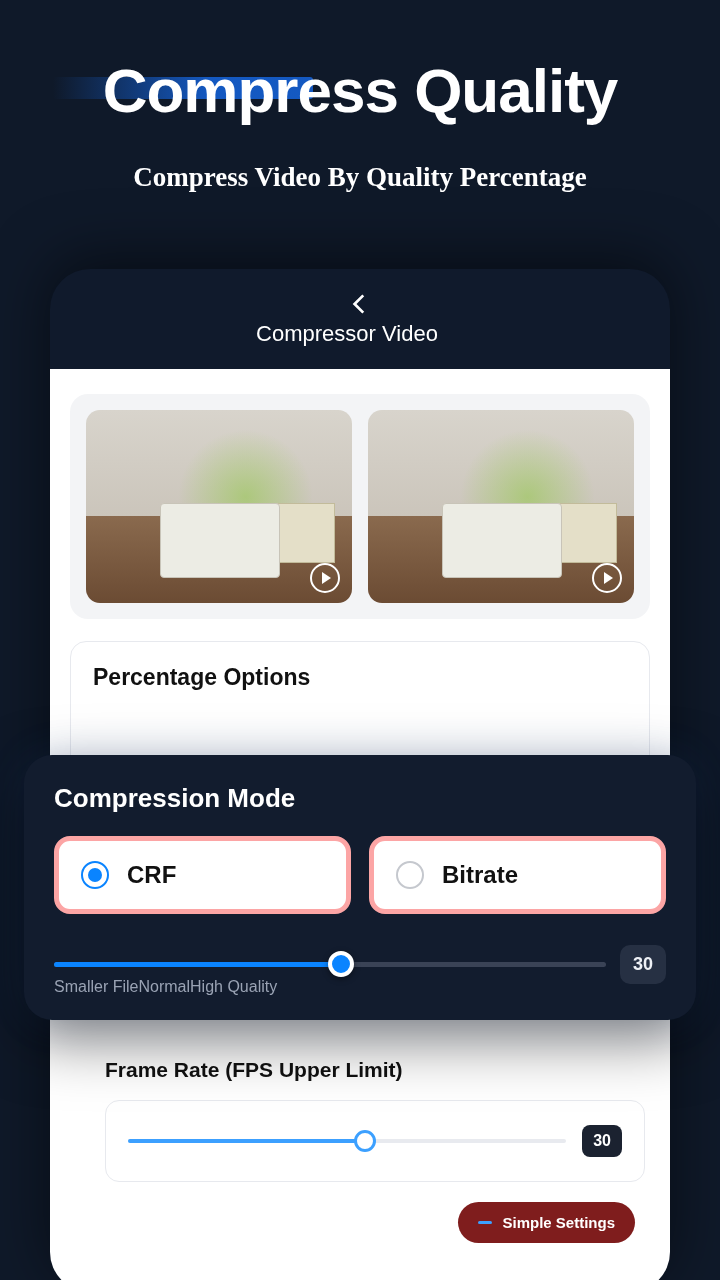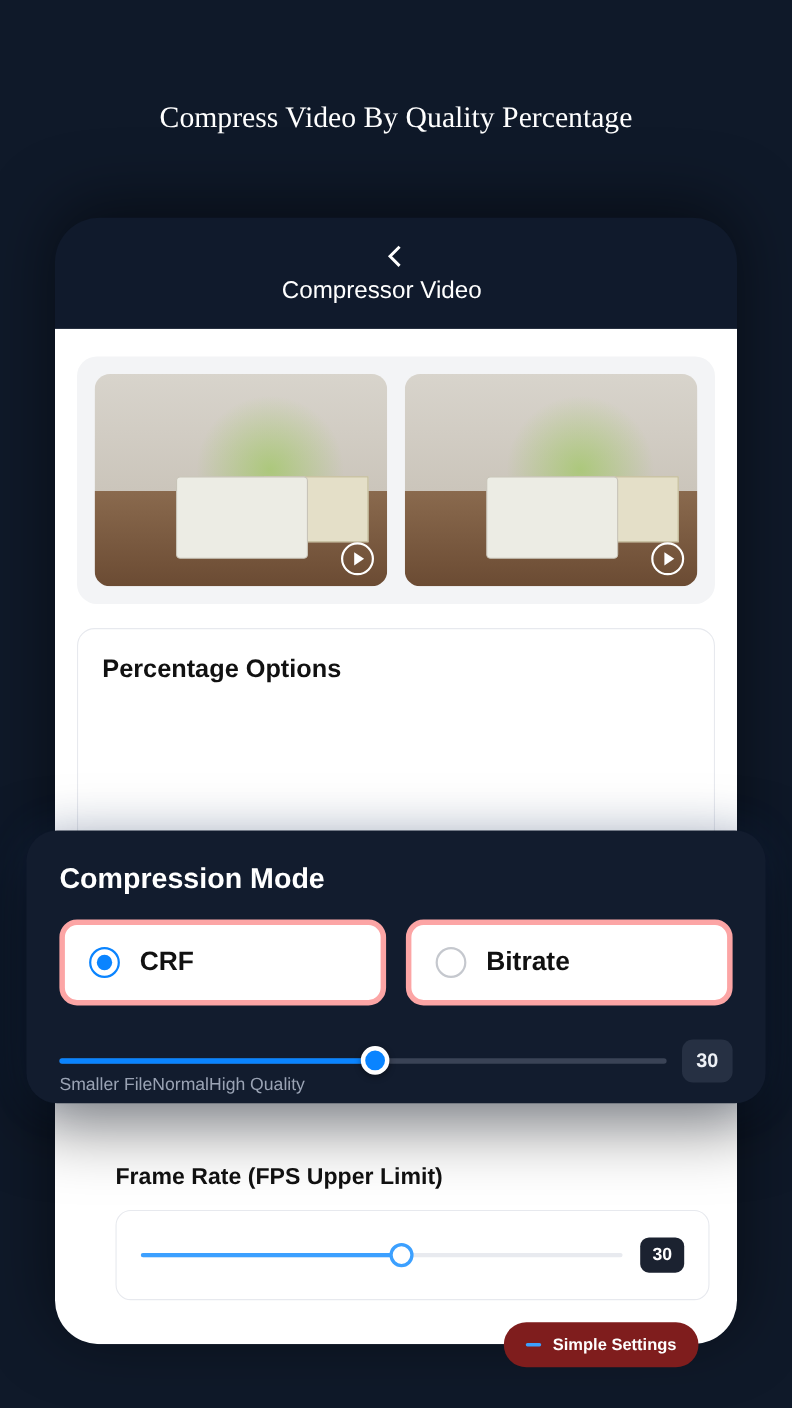--- a/index.html
+++ b/index.html
@@ -31,21 +31,21 @@
   top: 22px;
   width: 260px;
   height: 22px;
   background: linear-gradient(90deg, rgba(21,100,220,0) 0%, rgba(21,100,220,0.85) 60%, rgba(21,100,220,0.85) 100%);
   z-index: -1;
   border-radius: 3px;
 }
 .hero-sub {
   margin-top: 30px;
   font-size: 27px;
-  font-weight: 400;
+  font-weight: 700;
   line-height: 1.6;
   font-family: Georgia, serif;
 }
 
 .app-frame {
   width: 620px;
   margin: 30px auto 0;
   background: #101a2c;
   border-radius: 40px;
   box-shadow: 0 -10px 60px rgba(0,0,0,0.5);
@@ -135,21 +135,21 @@
   color: #111;
 }
 
 .mode-card {
   position: absolute;
   left: 24px;
   width: 672px;
   top: 755px;
   background: #121c2e;
   border-radius: 28px;
-  padding: 28px 30px 7px;
+  padding: 28px 30px 24px;
   color: #fff;
   box-shadow: 0 20px 60px rgba(0,0,0,0.5), 0 0 40px rgba(50,120,255,0.12);
   z-index: 50;
 }
 .mode-title {
   font-size: 26px;
   font-weight: 700;
 }
 .mode-options {
   display: flex;
@@ -305,20 +305,21 @@
 .toggle-btn .dash {
   width: 14px; height: 3px;
   background: #3ca0ff;
   border-radius: 2px;
 }
 </style>
 </head>
 <body>
 
 <div class="hero">
+  <div class="hero-title">Compress Quality</div>
   <div class="hero-sub">
     <span>Compress Video By Quality Percentage</span><br>
   </div>
 </div>
 
 <div class="app-frame">
   <div class="app-header">
     <span class="back-icon">
       <svg viewBox="0 0 24 24">
           <path d="M15 4 L7 12 L15 20"></path>

